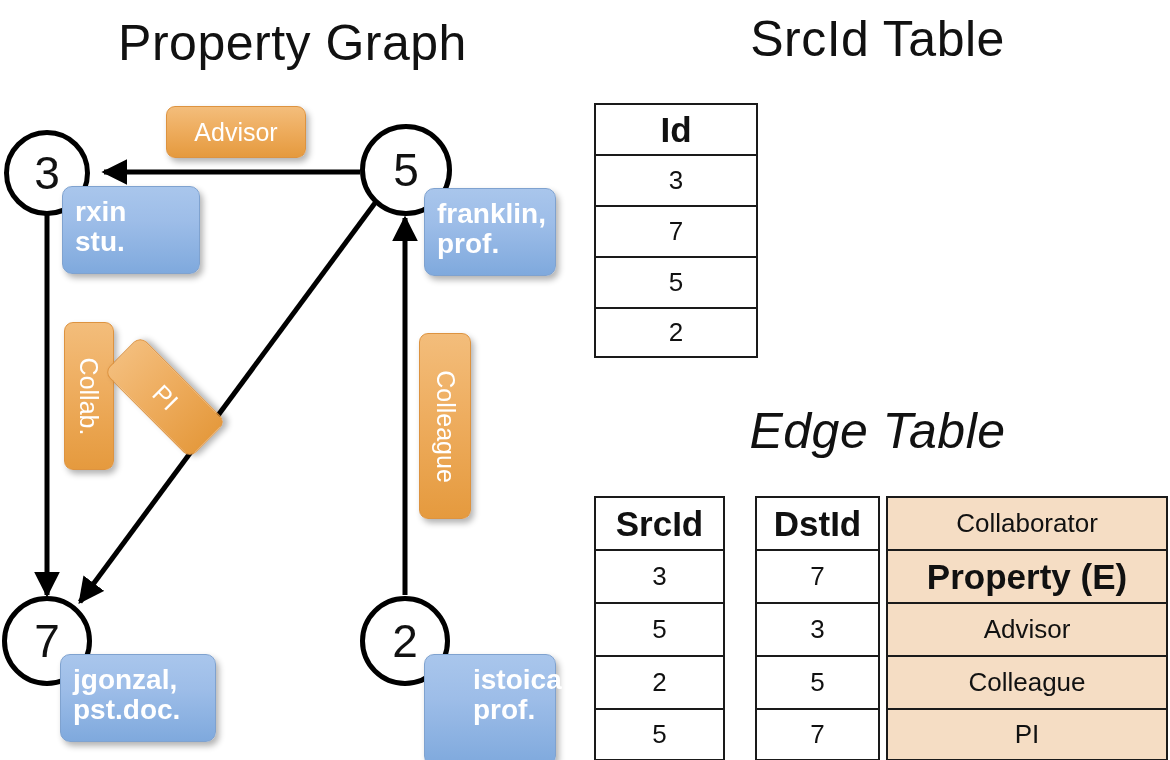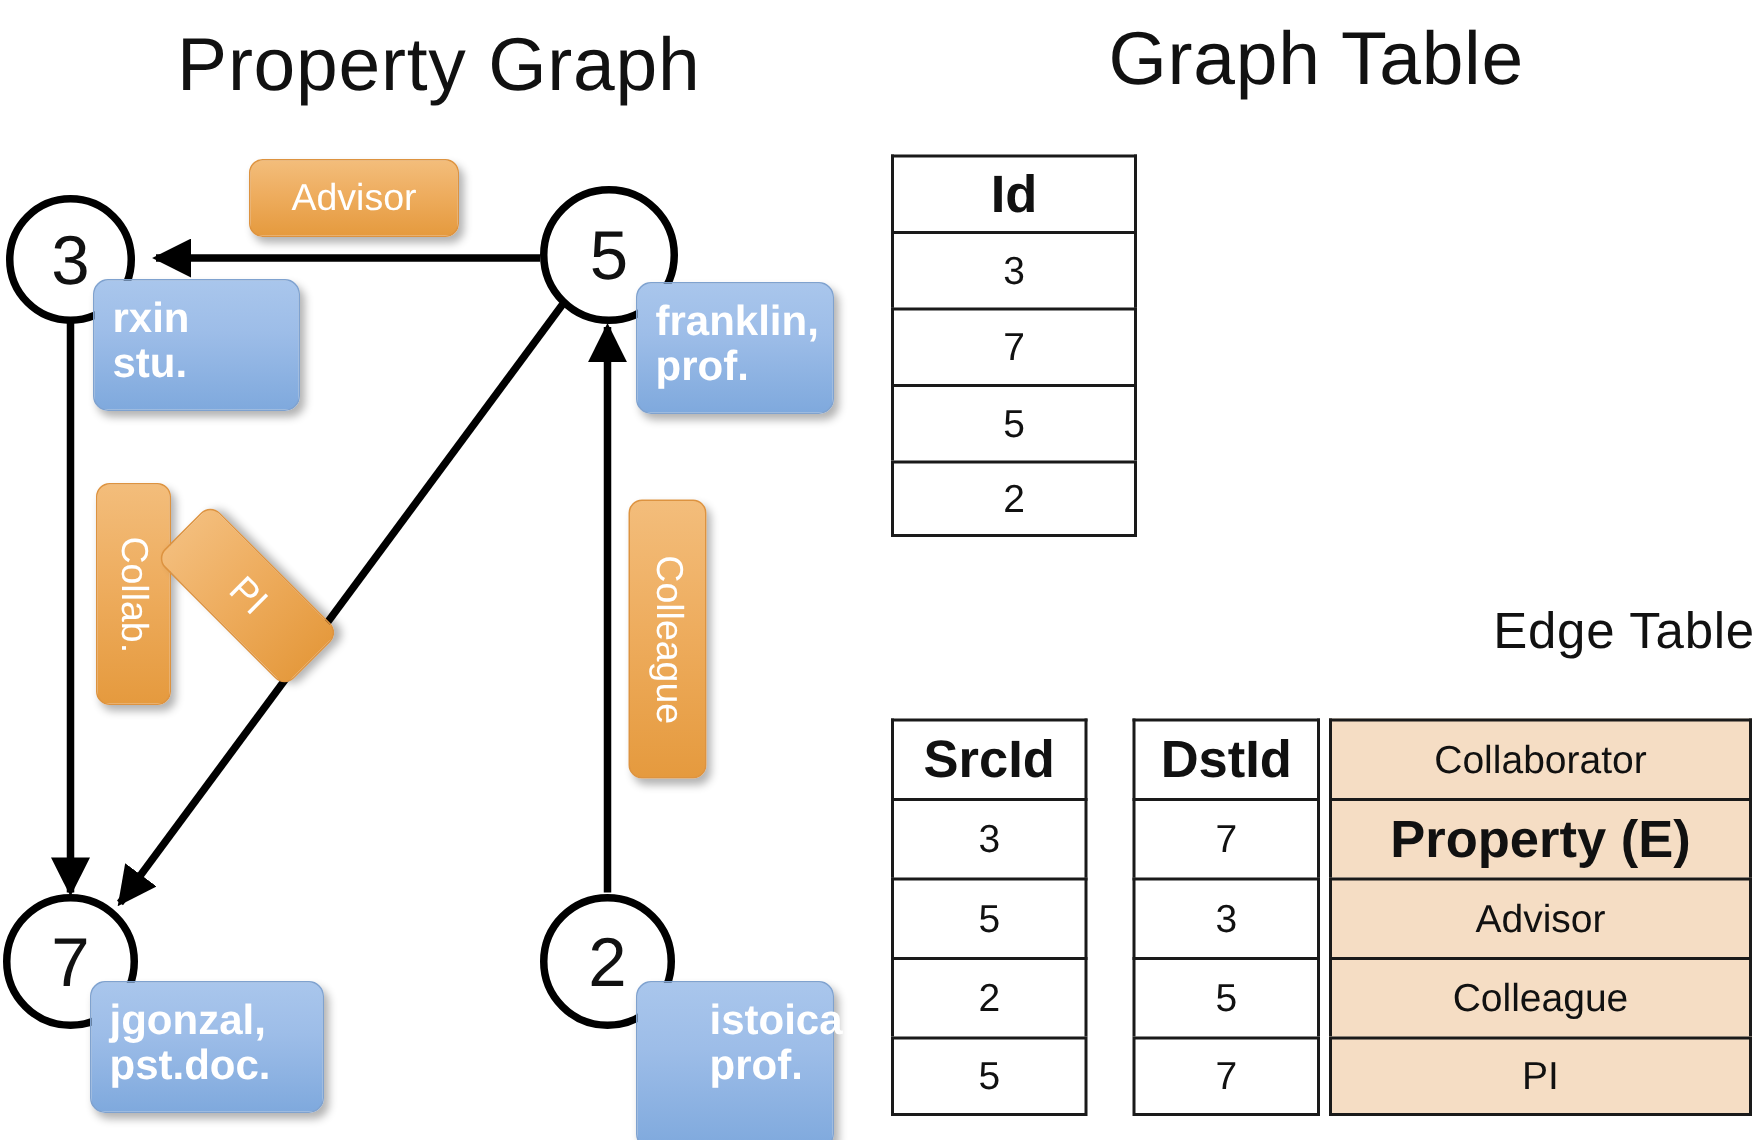--- a/index.html
+++ b/index.html
@@ -16,21 +16,21 @@
   .title {
     position: absolute;
     font-family: "Liberation Sans", sans-serif;
     font-weight: 300;
     color: #111;
     white-space: nowrap;
     letter-spacing: 0.5px;
   }
   #title-property-graph { left: 0; top: 14px; width: 585px; text-align: center; font-size: 50px; }
   #title-vertex-table  { left: 585px; top: 10px; width: 585px; text-align: center; font-size: 50px; }
-  #title-edge-table    { left: 585px; top: 402px; width: 585px; text-align: right; font-size: 34px; }
+  #title-edge-table    { left: 585px; top: 402px; width: 585px; text-align: center; font-size: 50px; font-style: italic; }
 
   
   #graph { position: absolute; left: 0; top: 80px; width: 585px; height: 680px; }
   #graph-svg { position: absolute; left: 0; top: 0; width: 585px; height: 680px; }
 
   .node-circle {
     position: absolute;
     border-radius: 50%;
     background: #ffffff;
     border: 5px solid #000;
@@ -94,36 +94,36 @@
   }
   .tcol .tcell:last-child { border-bottom-width: 2px; }
   .tcell.head { font-weight: 700; font-size: 35px; }
   .gap { width: 6px; }
 
   #vertex-table { left: 594px; top: 103px; }
   #vt-id   { width: 164px; }
   #vt-prop { width: 404px; }
   #vertex-table .tcell { height: 51px; }
 
-  #edge-table { left: 594px; top: 479px; }
+  #edge-table { left: 594px; top: 496px; }
   #et-src  { width: 131px; }
   #et-dst  { width: 157px; }
   #et-prop { width: 282px; }
   #edge-table .tcell { height: 53px; }
 
   .bg-vprop { background: #ccd9ee; }
   .bg-eprop { background: #f5ddc4; }
 </style>
 </head>
 <body>
 
 <div id="root">
 
   <div class="title" id="title-property-graph">Property Graph</div>
-  <div class="title" id="title-vertex-table">Graph Table</div>
+  <div class="title" id="title-vertex-table">SrcId Table</div>
   <div class="title" id="title-edge-table">Edge Table</div>
 
   <div id="graph">
 
     <svg id="graph-svg" viewBox="0 0 585 680">
       <defs>
         <marker id="arrow" viewBox="0 0 10 10" refX="9" refY="5" markerWidth="5.2" markerHeight="5.2" orient="auto-start-reverse">
           <path d="M 0 0 L 10 5 L 0 10 z" fill="#000"></path>
         </marker>
       </defs>

